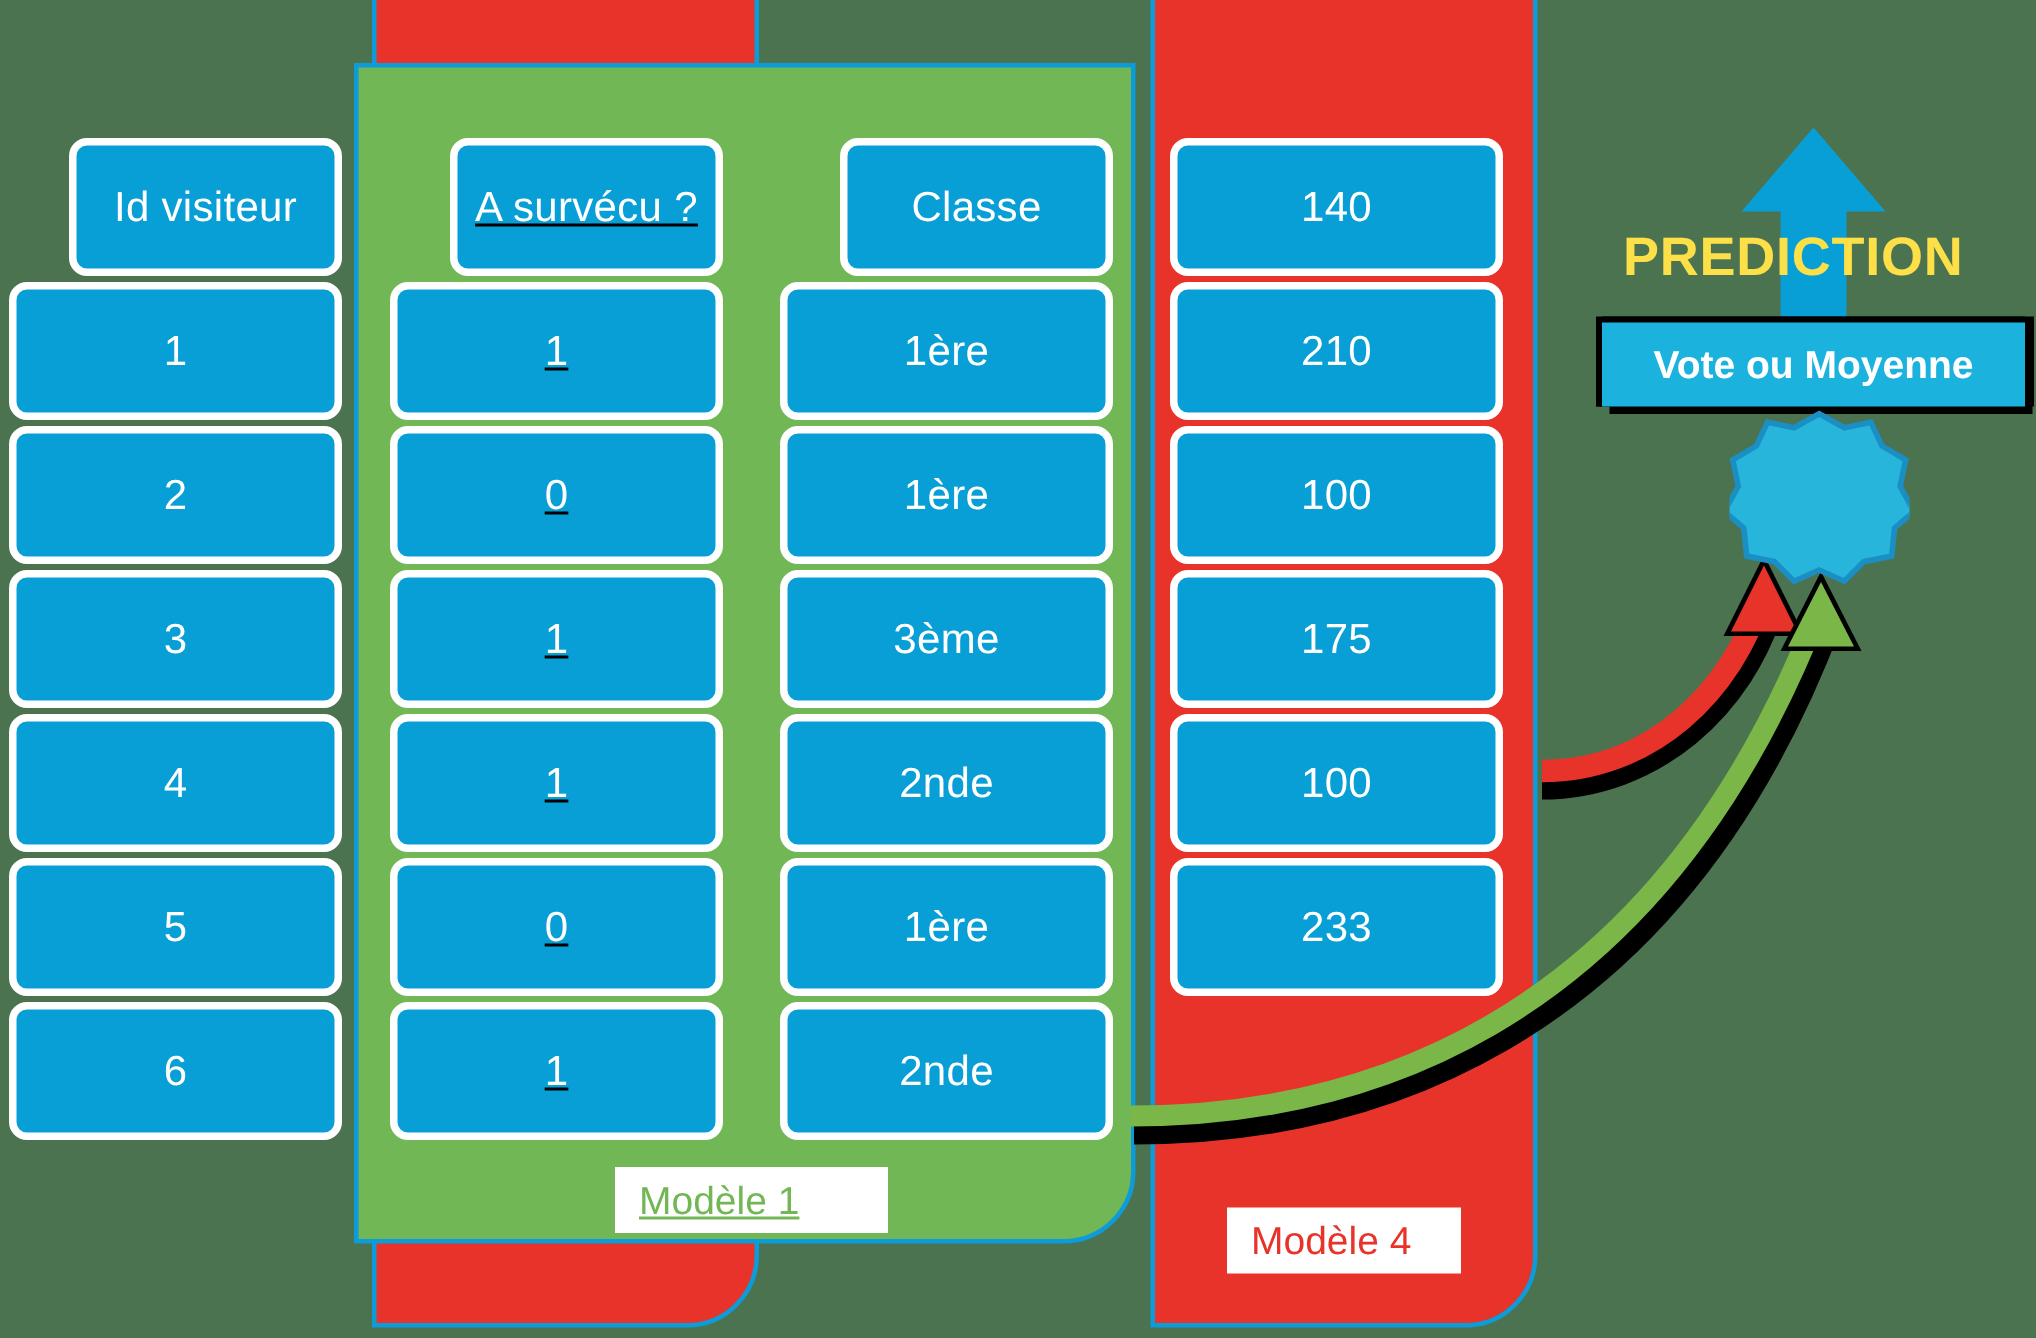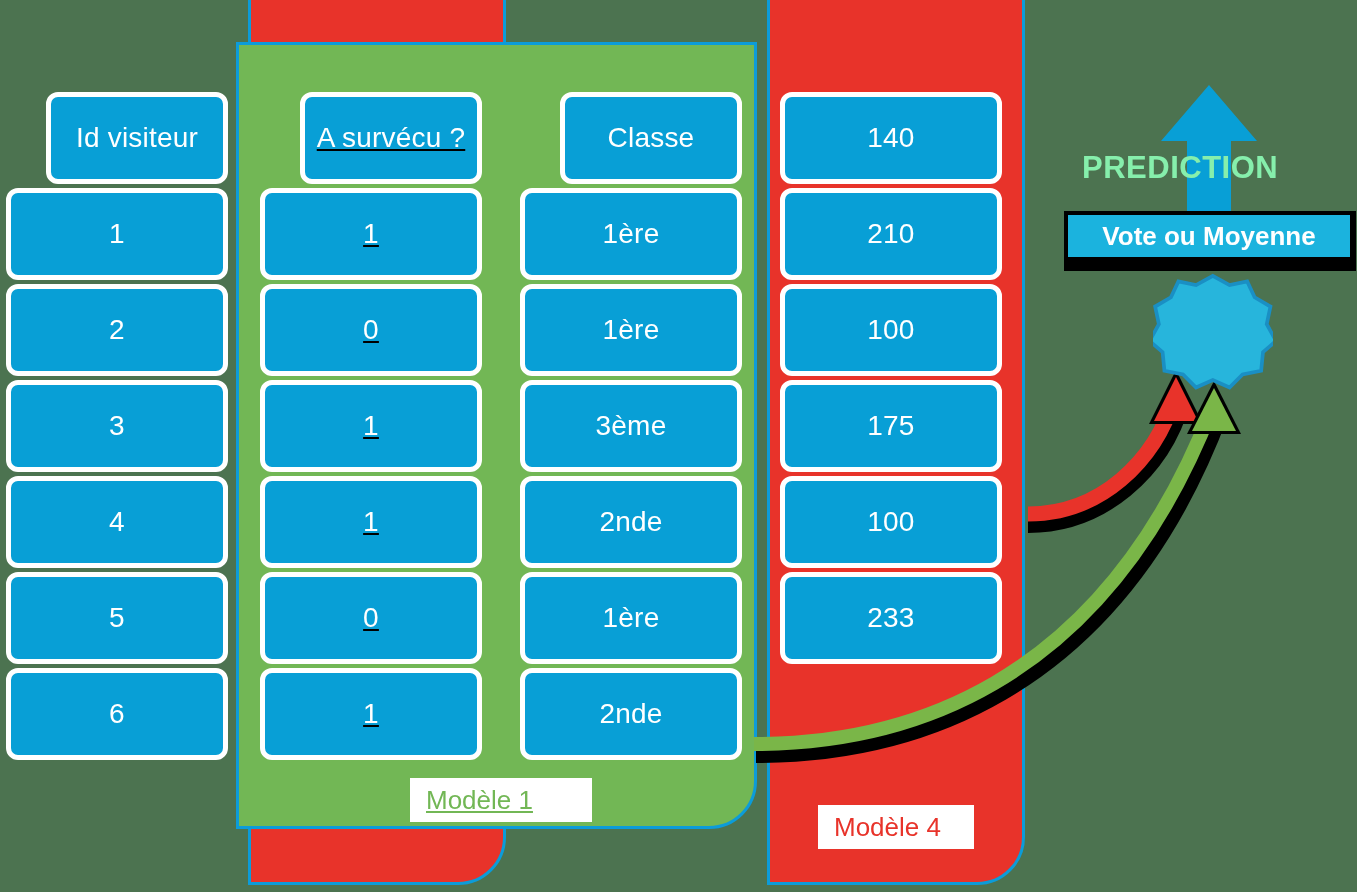--- a/index.html
+++ b/index.html
@@ -64,26 +64,26 @@
   }
   #label-model1{left:410px;top:778px;width:182px;color:#72b755;text-decoration:underline;}
   #label-model2{left:818px;top:805px;width:156px;color:#e8332a;}
 
   
   #arrow-up{
     position:absolute;left:1159px;top:85px;width:100px;height:160px;
   }
   #prediction-text{
     position:absolute;left:1082px;top:150px;
-    font-size:31px;font-weight:bold;color:#86efac;
+    font-size:36px;font-weight:bold;color:#fde047;
     letter-spacing:.5px;
     white-space:nowrap;
   }
   #vote-box{
-    position:absolute;left:1068px;top:215px;width:282px;height:42px;
+    position:absolute;left:1068px;top:215px;width:282px;height:56px;
     background:#1bb3de;
     border:0;
     box-shadow:5px 5px 0 0 #000000, -4px 0 0 0 #000, 0 -4px 0 0 #000;
     display:flex;align-items:center;justify-content:center;
     color:#ffffff;font-size:26px;font-weight:bold;
     box-sizing:border-box;
   }
   #vote-box-outline{
     position:absolute;left:1064px;top:211px;width:292px;height:60px;
     background:#000;

